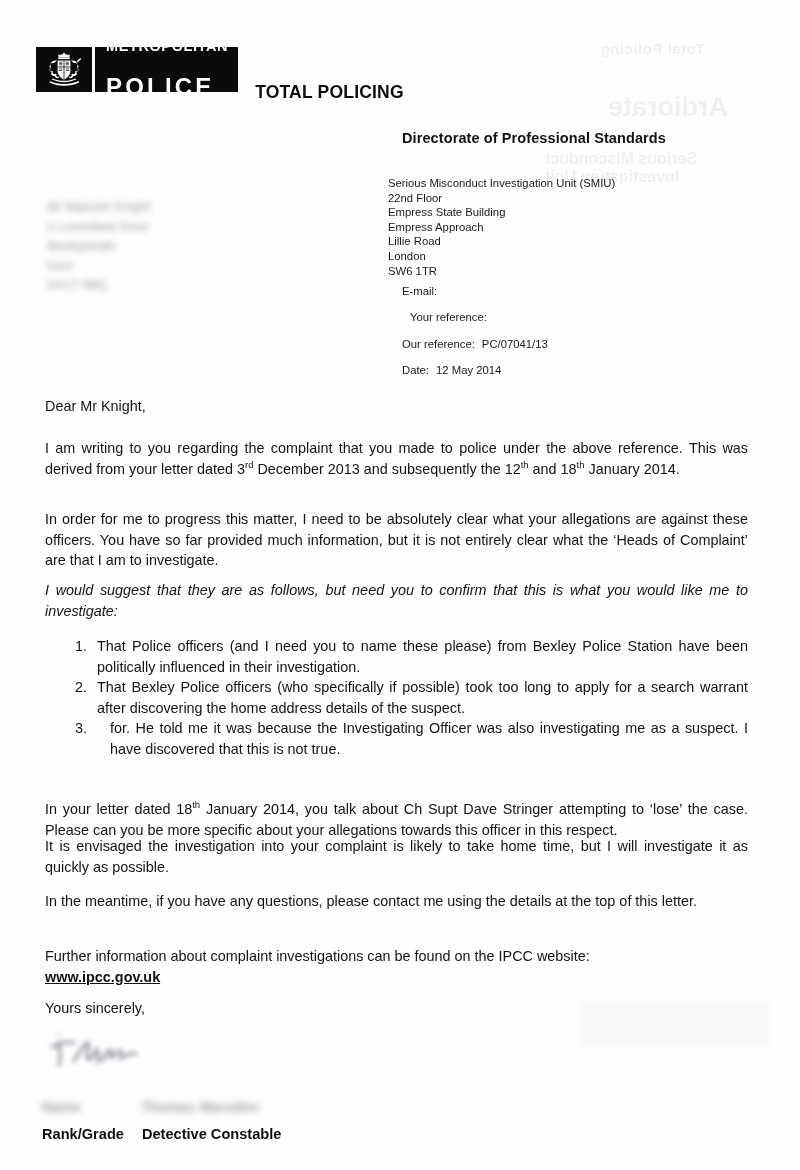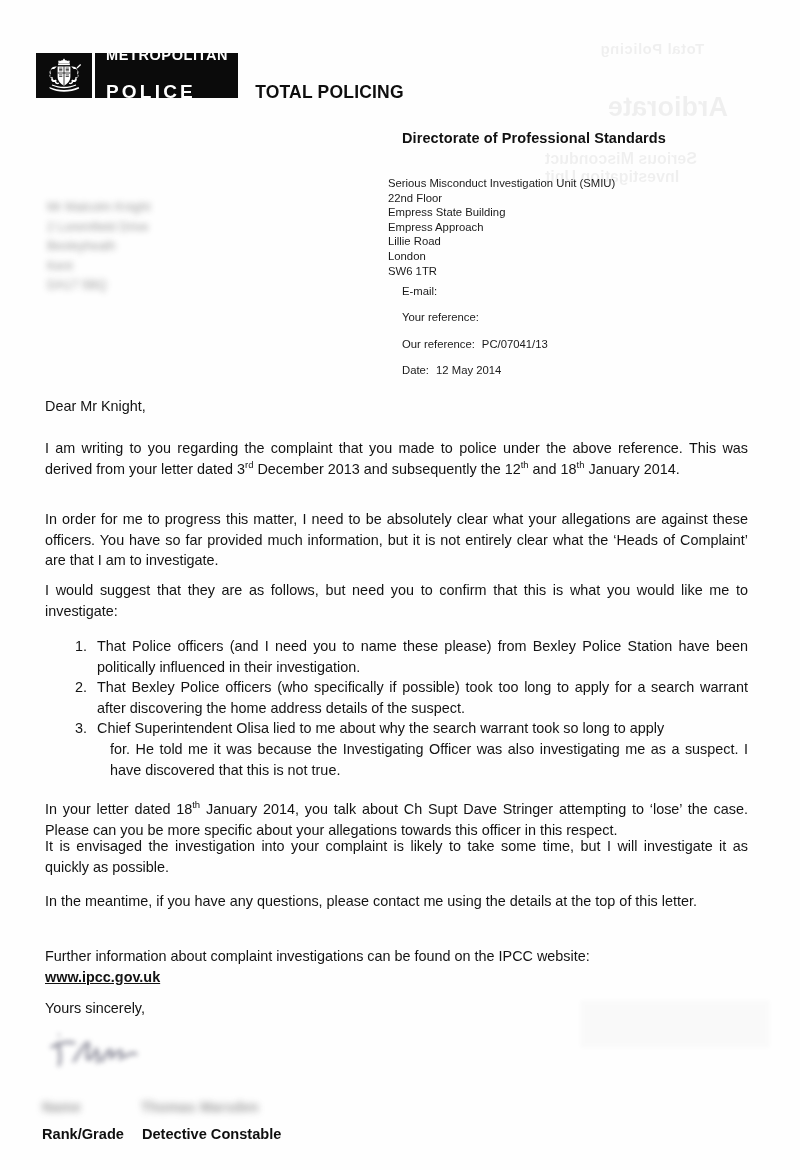--- a/index.html
+++ b/index.html
@@ -54,21 +54,21 @@
   
   .masthead {
     position: absolute;
     top: 47px;
     left: 36px;
     display: flex;
     align-items: center;
   }
   .met-logo {
     display: flex;
-    align-items: center;
+    align-items: flex-start;
     height: 57px;
   }
   .crest-box {
     width: 56px;
     height: 45px;
     background: #0b0b0b;
     display: flex;
     align-items: center;
     justify-content: center;
   }
@@ -84,21 +84,21 @@
     height: 45px;
     box-sizing: border-box;
   }
   .wm-line1 {
     font-size: 14.5px;
     font-weight: 700;
     letter-spacing: 0.6px;
     line-height: 1.05;
   }
   .wm-line2 {
-    font-size: 19px;
+    font-size: 24px;
     font-weight: 700;
     letter-spacing: 3.2px;
     line-height: 1.05;
     margin-top: 19px;
     text-decoration: underline;
   }
   .total-policing {
     margin-left: 17px;
     font-size: 17.5px;
     font-weight: 700;
@@ -137,41 +137,41 @@
     line-height: 14.6px;
     color: #1a1a1a;
   }
   .meta-line {
     position: absolute;
     left: 402px;
     font-size: 11.3px;
     color: #1a1a1a;
   }
   #meta-email      { top: 285px; }
-  #meta-yourref    { top: 311px; }
+  #meta-yourref    { top: 311px; margin-left: 8px; }
   #meta-ourref     { top: 338px; }
   #meta-date       { top: 364px; }
   .meta-val { margin-left: 7px; }
 
   
   .body-text {
     position: absolute;
     left: 45px;
     width: 703px;
     font-size: 14.4px;
     line-height: 20.6px;
     color: #131313;
     text-align: justify;
     text-justify: inter-word;
   }
   .salutation { position: absolute; left: 45px; top: 398px; font-size: 14.4px; color: #131313; }
 
   #para-1 { top: 438px; }
   #para-2 { top: 509px; }
-  #para-3 { top: 580px; }
+  #para-3 { top: 580px; font-style: italic; }
   #para-tail { top: 765px; margin-top: 34px; }
   #para-4 { top: 836px; }
   #para-5 { top: 891px; }
   #para-6 { top: 946px; }
 
   .ipcc-link {
     font-weight: 700;
     color: #131313;
   }
 
@@ -353,28 +353,27 @@
     <li>
       <span class="num">1.</span>
       <span>That Police officers (and I need you to name these please) from Bexley Police Station have been politically influenced in their investigation.</span>
     </li>
     <li>
       <span class="num">2.</span>
       <span>That Bexley Police officers (who specifically if possible) took too long to apply for a search warrant after discovering the home address details of the suspect.</span>
     </li>
     <li class="deep-indent">
       <span class="num">3.</span>
-      <span>Chief Superintendent Olisa lied to me about why the search warrant took so long to apply</span>
       <span class="cont">for.  He told me it was because the Investigating Officer was also investigating me as a suspect.  I have discovered that this is not true.</span>
     </li>
   </ol>
 
   <div class="body-text" id="para-tail"><span>In your letter dated 18</span><sup>th</sup><span> January 2014, you talk about Ch Supt Dave Stringer attempting to ‘lose’ the case.  Please can you be more specific about your allegations towards this officer in this respect.</span></div>
 
-  <div class="body-text" id="para-4">It is envisaged the investigation into your complaint is likely to take some time, but I will investigate it as quickly as possible.</div>
+  <div class="body-text" id="para-4">It is envisaged the investigation into your complaint is likely to take home time, but I will investigate it as quickly as possible.</div>
 
   <div class="body-text" id="para-5">In the meantime, if you have any questions, please contact me using the details at the top of this letter.</div>
 
   <div class="body-text" id="para-6"><span>Further information about complaint investigations can be found on the IPCC website:</span><br><a class="ipcc-link" href="#">www.ipcc.gov.uk</a></div>
 
   <div class="sign-off">Yours sincerely,</div>
 
   <div id="signature-mark">
     <svg width="160" height="44" viewBox="0 0 160 44" aria-hidden="true">
       <g fill="none" stroke="#3b3b52" stroke-width="3.1" stroke-linecap="round">

